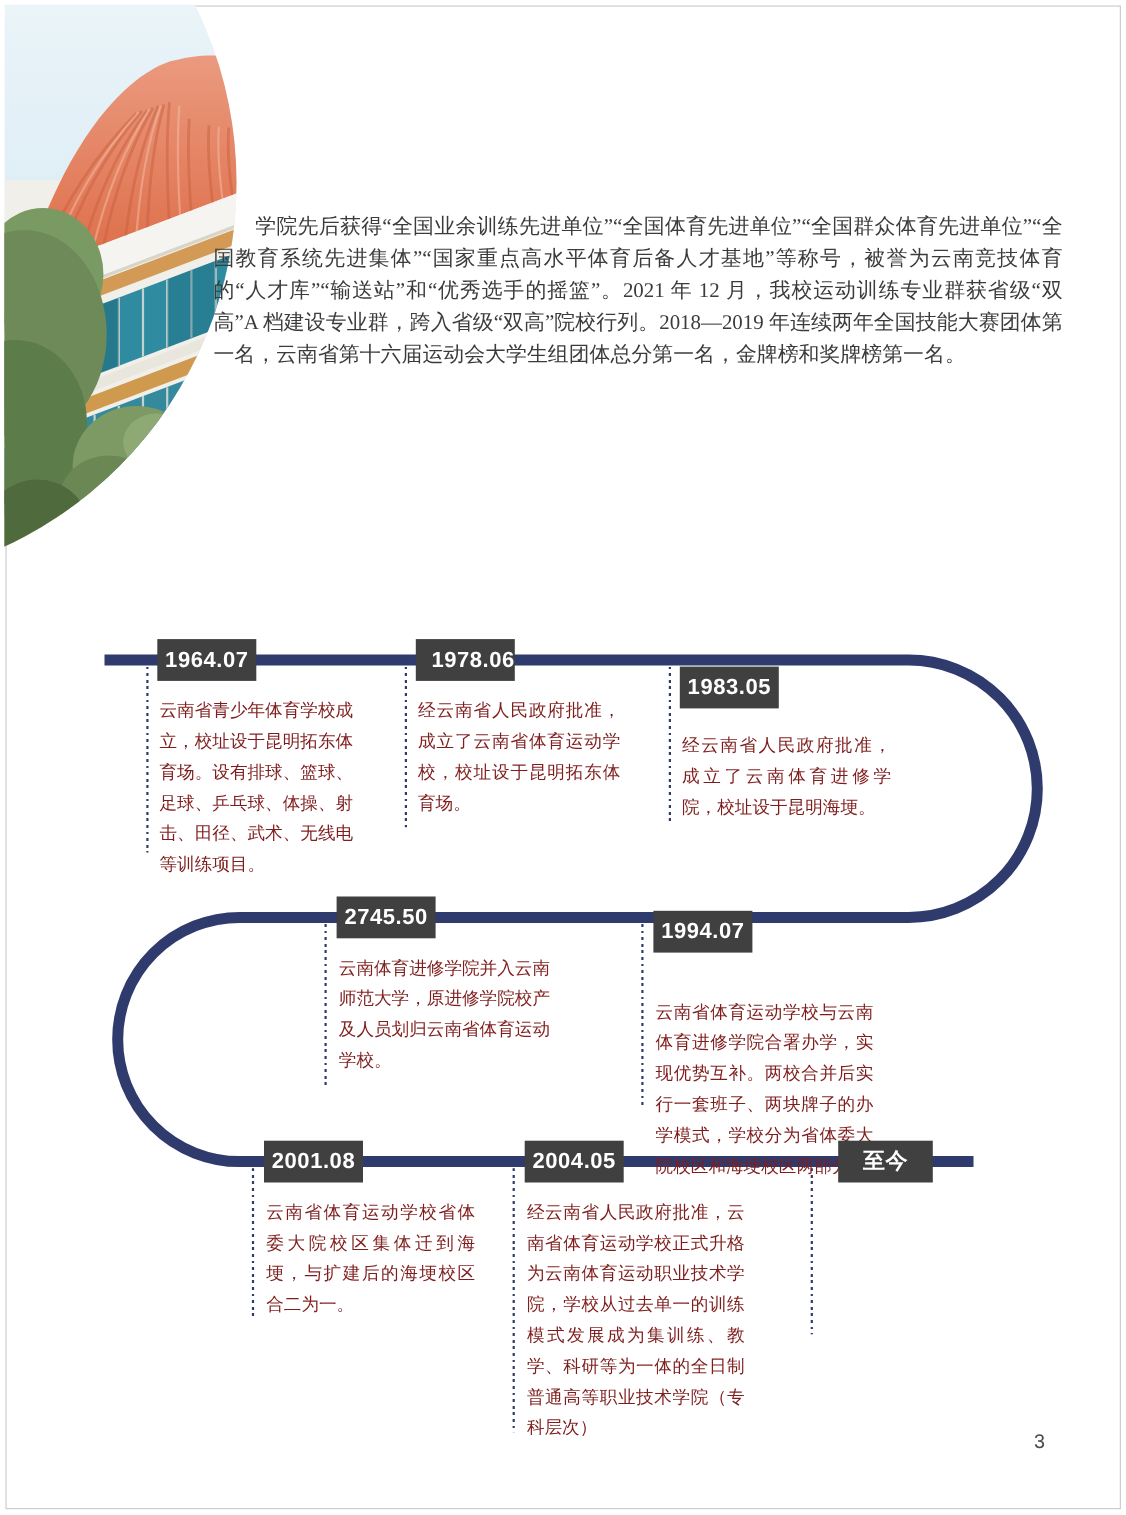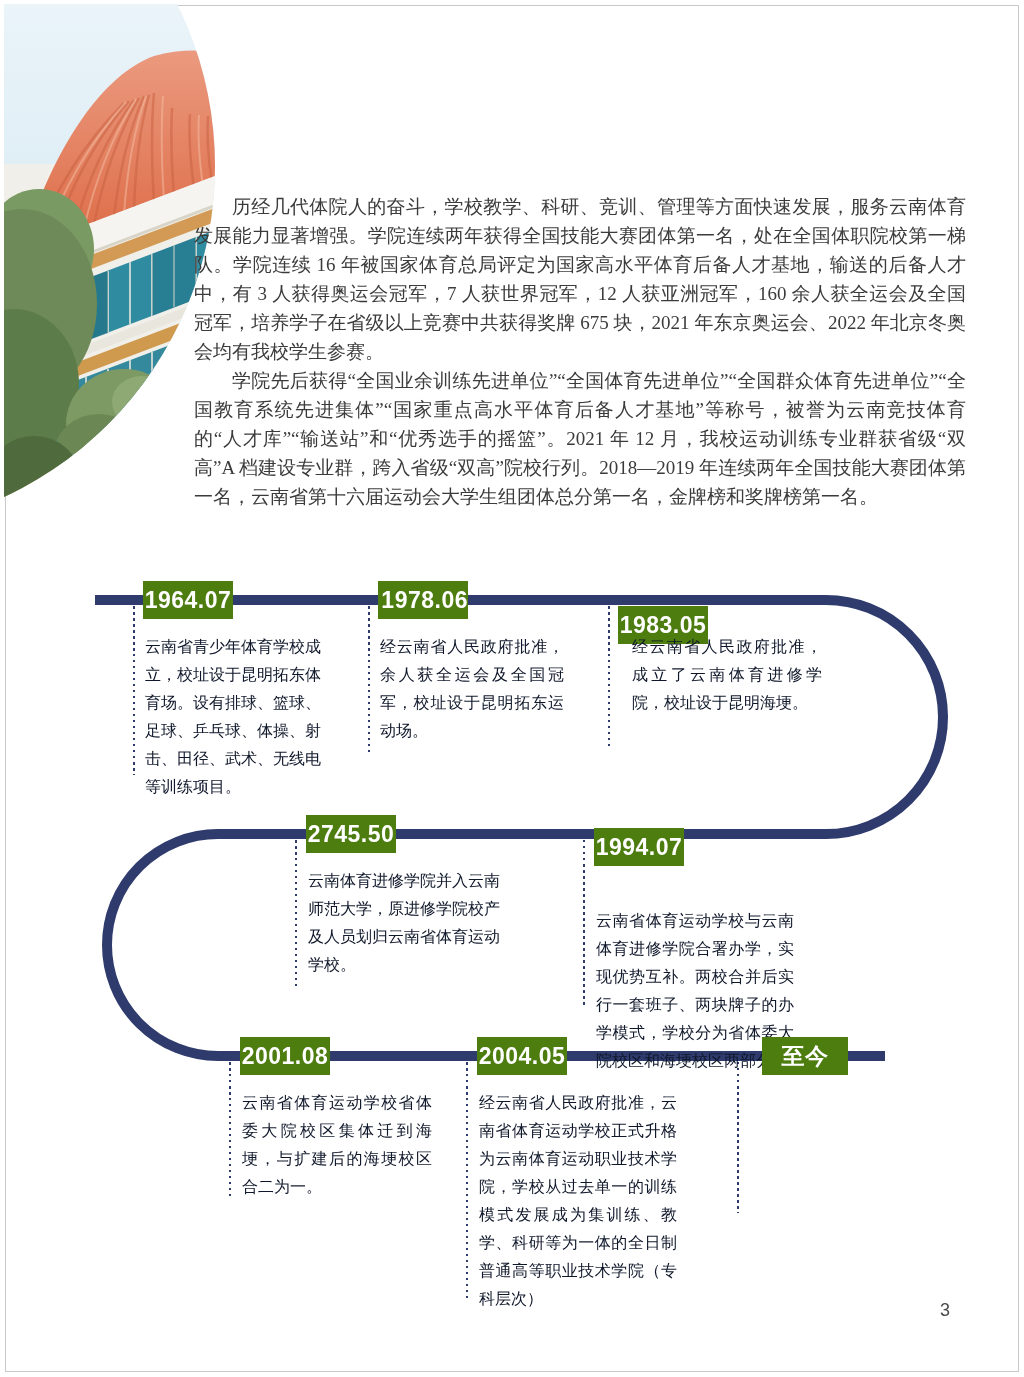--- a/index.html
+++ b/index.html
@@ -7,26 +7,26 @@
           font-family:"Liberation Sans","DejaVu Sans",sans-serif;}
   .page-border{position:absolute;left:5px;top:5px;width:1012px;height:1365px;
                border:1px solid #c9c9c9;z-index:0;}
   .photo{position:absolute;left:4px;top:4px;z-index:1;}
   .intro{position:absolute;left:194px;top:192px;width:772px;z-index:2;
          font-family:"Liberation Serif","DejaVu Serif",serif;
          font-size:19px;line-height:29px;color:#3b3b3b;text-align:justify;}
   .intro p{margin:0;text-indent:2em;}
   .timeline{position:absolute;left:0;top:0;width:1024px;height:1377px;z-index:2;}
   .tl-svg{position:absolute;left:0;top:0;}
-  .tl-box{position:absolute;width:90px;height:38px;background:#4d7c0f;color:#ffffff;
-          font-size:23px;font-weight:bold;text-align:center;line-height:38px;
+  .tl-box{position:absolute;width:90px;height:38px;background:#404040;color:#ffffff;
+          font-size:20px;font-weight:bold;text-align:center;line-height:38px;
           letter-spacing:0.5px;z-index:3;}
   .tl-dash{position:absolute;width:2px;z-index:2;
            background:repeating-linear-gradient(to bottom,#2f3b6d 0 2.5px,transparent 2.5px 6px);}
-  .tl-text{position:absolute;font-size:16px;line-height:28px;color:#0f172a;
+  .tl-text{position:absolute;font-size:16px;line-height:28px;color:#7f1d1d;
            text-align:justify;z-index:3;}
   .page-number{position:absolute;left:930px;top:1300px;width:30px;text-align:center;
                font-size:18px;color:#4a4a4a;z-index:2;}
 </style>
 </head>
 <body>
 
 <div class="canvas">
 
   <div class="page-border"></div>
@@ -115,45 +115,44 @@
         <ellipse cx="10" cy="380" rx="65" ry="75" fill="#5c7c49"></ellipse>
         <ellipse cx="120" cy="420" rx="58" ry="55" fill="#7e9a64"></ellipse>
         <ellipse cx="95" cy="450" rx="45" ry="40" fill="#6b8754"></ellipse>
         <ellipse cx="138" cy="398" rx="30" ry="26" fill="#93ad79" opacity="0.8"></ellipse>
         <ellipse cx="30" cy="472" rx="45" ry="40" fill="#4f6b3e"></ellipse>
       </g>
     </g>
   </svg>
 
   <div class="intro">
-    <p>历经几代体院人的奋斗，学校教学、科研、竞训、管理等方面快速发展，服务云南体育发展能力显著增强。学院连续两年获得全国技能大赛团体第一名，处在全国体职院校第一梯队。学院连续 16 年被国家体育总局评定为国家高水平体育后备人才基地，输送的后备人才中，有 3 人获得奥运会冠军，7 人获世界冠军，12 人获亚洲冠军，160 余人获全运会及全国冠军，培养学子在省级以上竞赛中共获得奖牌 675 块，2021 年东京奥运会、2022 年北京冬奥会均有我校学生参赛。</p>
     <p>学院先后获得“全国业余训练先进单位”“全国体育先进单位”“全国群众体育先进单位”“全国教育系统先进集体”“国家重点高水平体育后备人才基地”等称号，被誉为云南竞技体育的“人才库”“输送站”和“优秀选手的摇篮”。2021 年 12 月，我校运动训练专业群获省级“双高”A 档建设专业群，跨入省级“双高”院校行列。2018—2019 年连续两年全国技能大赛团体第一名，云南省第十六届运动会大学生组团体总分第一名，金牌榜和奖牌榜第一名。</p>
   </div>
 
   <div class="timeline">
     <svg class="tl-svg" width="1024" height="1377" viewBox="0 0 1024 1377">
       <path d="M95,600 H826 A117,117 0 0 1 826,834 H218 A111,111 0 0 0 218,1056 H885" fill="none" stroke="#2f3b6d" stroke-width="10"></path>
     </svg>
 
     <div>
       <div class="tl-dash" style="left:133px;top:606px;height:169px;"></div>
       <div class="tl-box" style="left:143px;top:581px;"><span>1964.07</span></div>
       <div class="tl-text" style="left:145px;top:633px;width:176px;">云南省青少年体育学校成立，校址设于昆明拓东体育场。设有排球、篮球、足球、乒乓球、体操、射击、田径、武术、无线电等训练项目。</div>
     </div>
 
     <div>
       <div class="tl-dash" style="left:368px;top:606px;height:146px;"></div>
       <div class="tl-box" style="left:378px;top:581px;text-align:right;"><span>1978.06</span></div>
-      <div class="tl-text" style="left:380px;top:633px;width:184px;">经云南省人民政府批准，余人获全运会及全国冠军，校址设于昆明拓东运动场。</div>
+      <div class="tl-text" style="left:380px;top:633px;width:184px;">经云南省人民政府批准，成立了云南省体育运动学校，校址设于昆明拓东体育场。</div>
     </div>
 
     <div>
       <div class="tl-dash" style="left:608px;top:606px;height:142px;"></div>
       <div class="tl-box" style="left:618px;top:581px;margin-top:25px;"><span>1983.05</span></div>
-      <div class="tl-text" style="left:620px;top:633px;width:190px;margin-left:12px;">经云南省人民政府批准，成立了云南体育进修学院，校址设于昆明海埂。</div>
+      <div class="tl-text" style="left:620px;top:665px;width:190px;">经云南省人民政府批准，成立了云南体育进修学院，校址设于昆明海埂。</div>
     </div>
 
     <div>
       <div class="tl-dash" style="left:295px;top:840px;height:148px;"></div>
       <div class="tl-box" style="left:306px;top:815px;"><span>2745.50</span></div>
       <div class="tl-text" style="left:308px;top:867px;width:192px;">云南体育进修学院并入云南师范大学，原进修学院校产及人员划归云南省体育运动学校。</div>
     </div>
 
     <div>
       <div class="tl-dash" style="left:583px;top:840px;height:168px;"></div>

